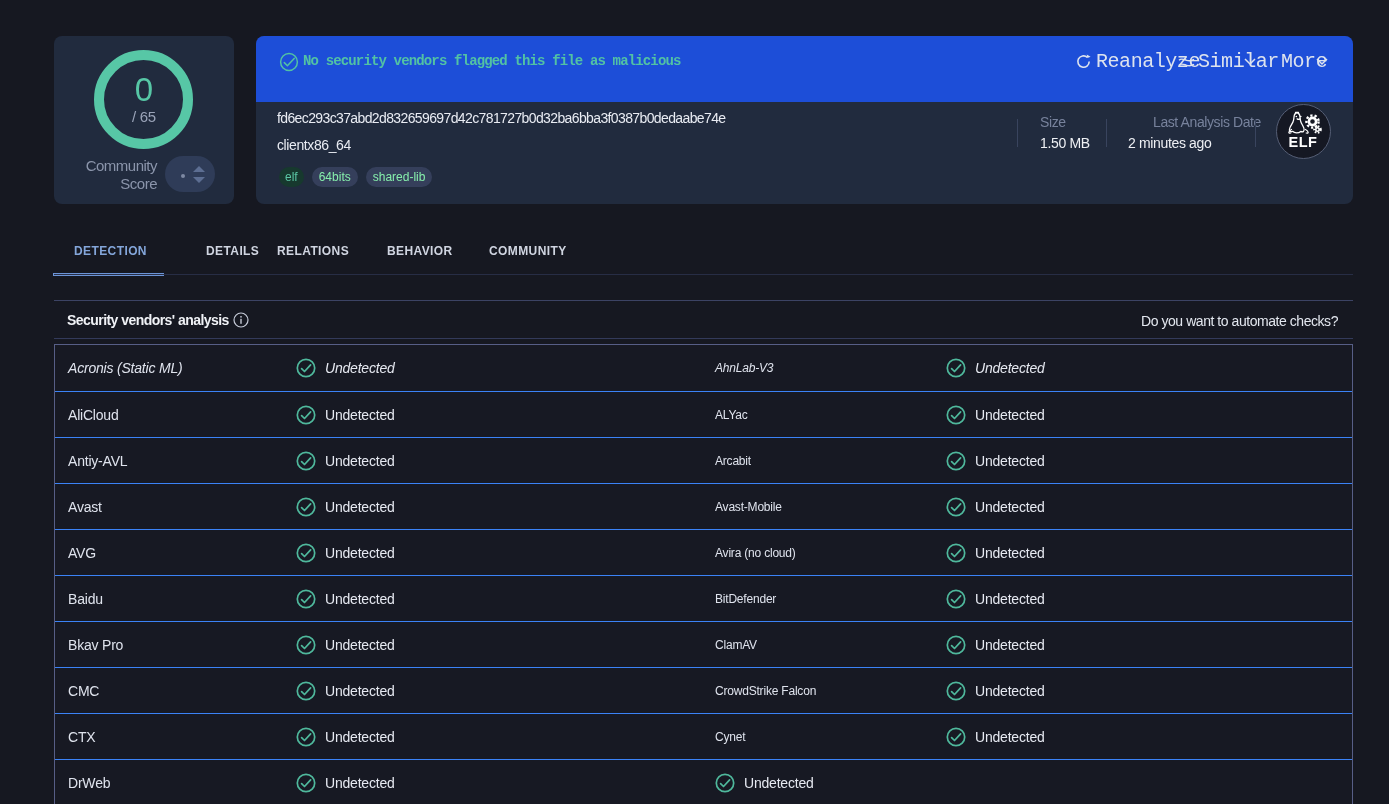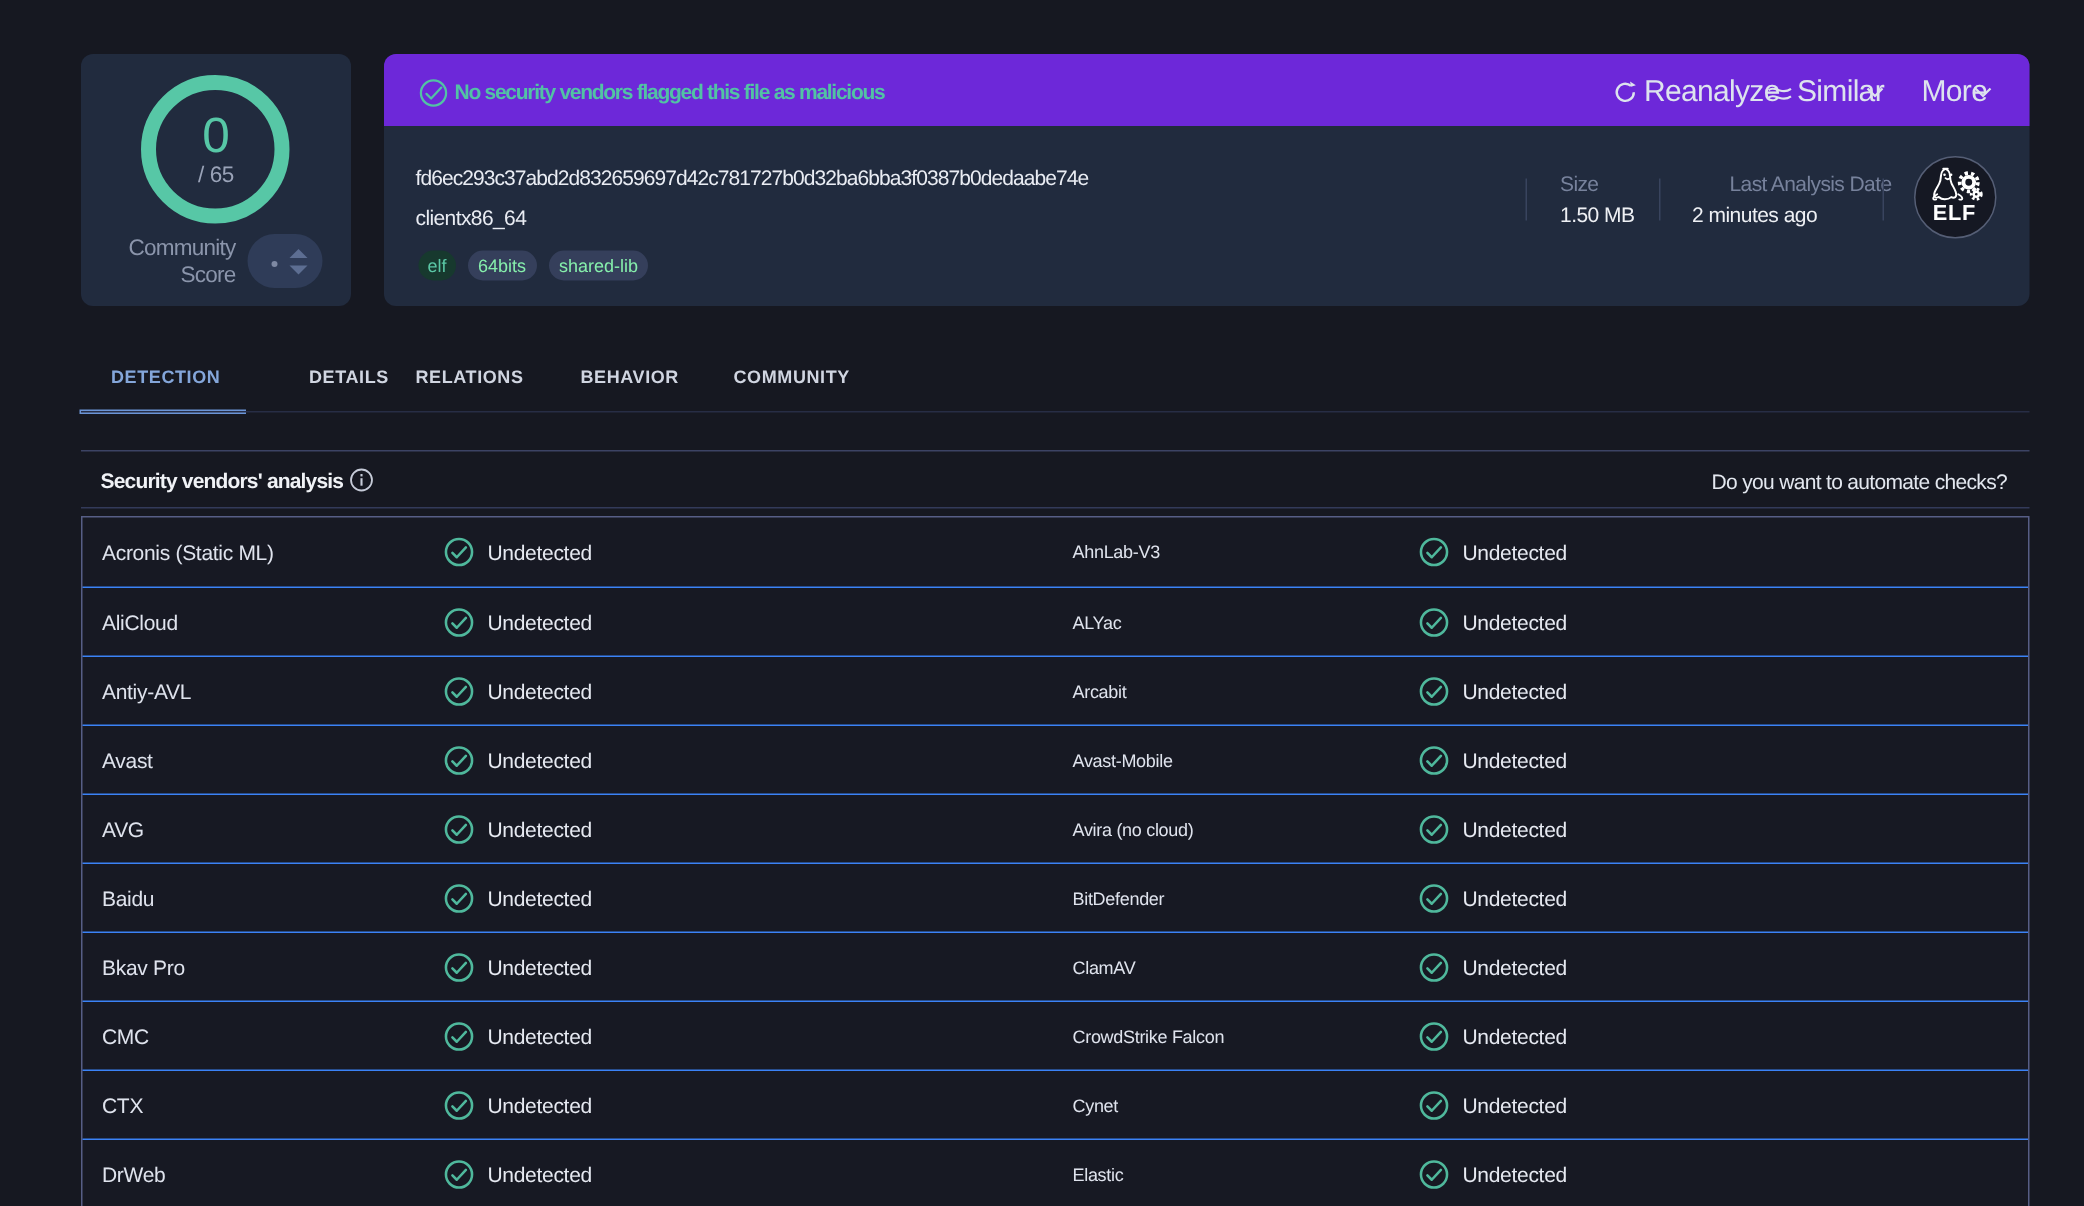--- a/index.html
+++ b/index.html
@@ -13,21 +13,21 @@
   .sc0 { position:absolute; left:0; top:35px; width:180px; text-align:center; color:#57c7a6; font-size:33px; line-height:38px; }
   .score-den { position:absolute; left:0; top:72px; width:180px; text-align:center; color:#9aa3b8; font-size:15px; letter-spacing:-0.3px; }
   .comm { position:absolute; left:0; top:121px; width:103px; text-align:right; color:#8b95ab; font-size:15px; line-height:17.5px; letter-spacing:-0.5px; }
   .vote { position:absolute; left:111px; top:120px; width:50px; height:36px; background:#2f3c58; border-radius:18px; }
   .vote .dot { position:absolute; left:16px; top:18px; width:4px; height:4px; border-radius:50%; background:#7e89a3; }
   .vote .tri-u { position:absolute; left:28px; top:10px; width:0; height:0; border-left:6.5px solid transparent; border-right:6.5px solid transparent; border-bottom:6.5px solid #5d6e92; }
   .vote .tri-d { position:absolute; left:28px; top:20.5px; width:0; height:0; border-left:6.5px solid transparent; border-right:6.5px solid transparent; border-top:6.5px solid #5d6e92; }
 
   
   .main-card { left:256px; top:36px; width:1097px; height:168px; background:#212b3e; border-radius:8px; }
-  .banner { position:absolute; left:0; top:0; width:1097px; height:48px; background:#6d28d9; border-radius:8px 8px 0 0; }
+  .banner { position:absolute; left:0; top:0; width:1097px; height:66px; background:#1d4ed8; border-radius:8px 8px 0 0;font-family:Liberation Mono, monospace; }
   .banner-msg { position:absolute; left:47px; top:17px; color:#52c2a4; font-size:14px; font-weight:bold; letter-spacing:-0.85px; white-space:nowrap; }
   .banner svg.chk { position:absolute; left:23px; top:16px; }
   .bt { position:absolute; top:17px; color:#dde3ee; font-size:20px; line-height:17px; white-space:nowrap; letter-spacing:-0.45px; }
   .hash { position:absolute; left:21px; top:74px; color:#e9ecf3; font-size:14px; letter-spacing:-0.62px; white-space:nowrap; }
   .fname { position:absolute; left:21px; top:101px; color:#e9ecf3; font-size:14px; letter-spacing:-0.4px; }
   .tags { position:absolute; left:23px; top:131px; display:flex; gap:8px; }
   .tag { height:20px; line-height:20px; padding:0 7px; border-radius:10px; background:#353f5b; color:#86efac; font-size:12px; }
   .tag.elf { background:#17392e; color:#5bc7a5; padding:0 6px; }
   .lbl { position:absolute; color:#77829c; font-size:14px; letter-spacing:-0.4px; white-space:nowrap; }
   .val { position:absolute; color:#eef0f4; font-size:14px; letter-spacing:-0.35px; white-space:nowrap; }
@@ -41,21 +41,21 @@
   .l1 { top:274px; background:#272d45; }
   .l2 { top:300px; background:#3c4364; }
   .l3 { top:338px; background:#333a5a; }
   .sec-title { position:absolute; left:67px; top:312px; color:#f0f2f6; font-size:14px; font-weight:bold; letter-spacing:-0.55px; }
   .sec-info { position:absolute; left:233px; top:312px; }
   .automate { position:absolute; top:313px; right:51px; color:#e3e7ef; font-size:14px; letter-spacing:-0.45px; }
 
   
   .vtable { position:absolute; left:54px; top:344px; width:1299px; border:1px solid #575e86; background:#171923; }
   .row { display:flex; height:46px; border-top:1px solid #3b82f6; }
-  .row:first-child { border-top:none; }
+  .row:first-child { border-top:none;font-style:italic; }
   .cell { display:flex; align-items:center; }
   .c1 { width:241px; padding-left:13px; color:#dfe3ed; font-size:14px; letter-spacing:-0.2px; }
   .c2 { width:419px; color:#e6e9f1; font-size:14px; gap:9px; letter-spacing:-0.2px; }
   .c3 { width:231px; color:#dfe3ed; font-size:12px; letter-spacing:-0.2px; }
   .c4 { color:#e6e9f1; font-size:14px; display:flex; align-items:center; gap:9px; letter-spacing:-0.2px; }
 </style>
 </head>
 <body>
 
 <div class="abs score-card">
@@ -306,21 +306,20 @@
     </div>
 <div class="row">
       <div class="cell c1">DrWeb</div>
       <div class="cell c2">
         <svg width="20" height="20" viewBox="0 0 20 20">
           <circle cx="10" cy="10" r="8.7" fill="none" stroke="#4fb89c" stroke-width="1.7"></circle>
           <path d="M5.6 10.6l2.9 2.9 6.1-6.6" fill="none" stroke="#4fb89c" stroke-width="1.7" stroke-linecap="round" stroke-linejoin="round"></path>
         </svg>
         <span>Undetected</span>
       </div>
-      <div class="cell c3">Elastic</div>
       <div class="cell c4">
         <svg width="20" height="20" viewBox="0 0 20 20">
           <circle cx="10" cy="10" r="8.7" fill="none" stroke="#4fb89c" stroke-width="1.7"></circle>
           <path d="M5.6 10.6l2.9 2.9 6.1-6.6" fill="none" stroke="#4fb89c" stroke-width="1.7" stroke-linecap="round" stroke-linejoin="round"></path>
         </svg>
         <span>Undetected</span>
       </div>
     </div>
 </div>
 

